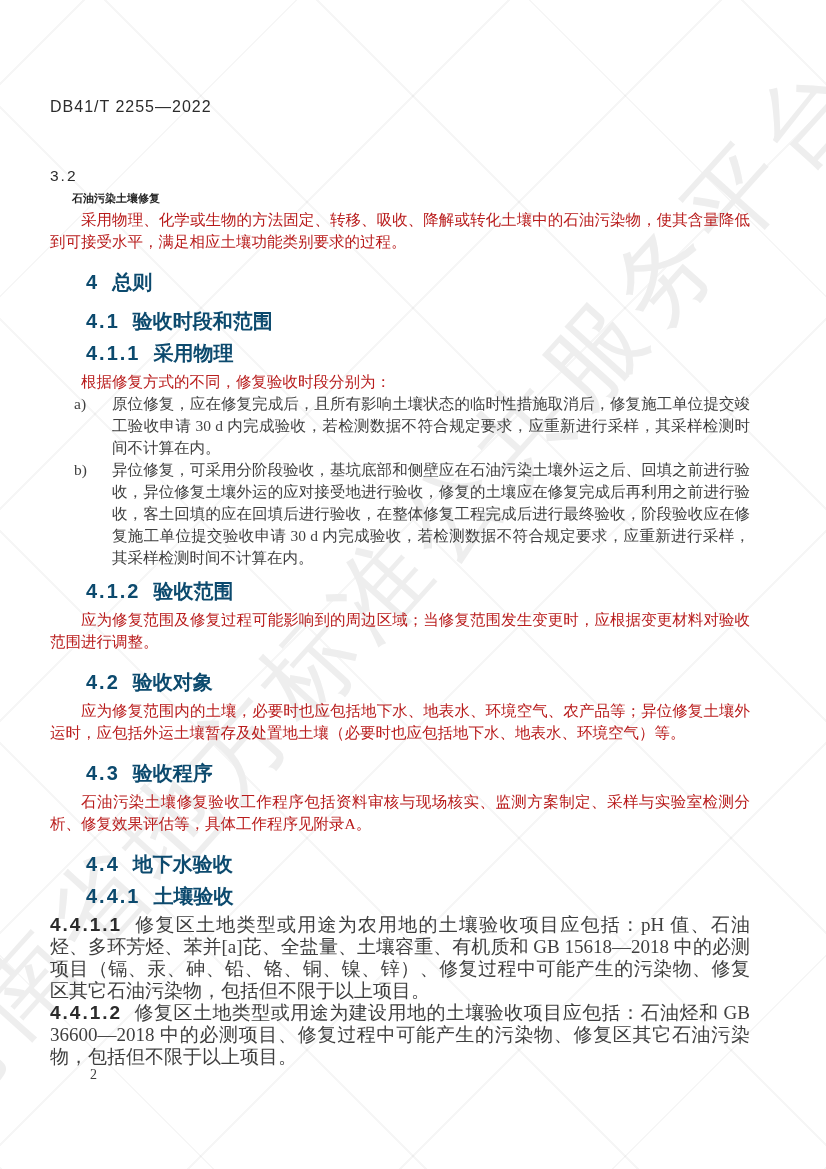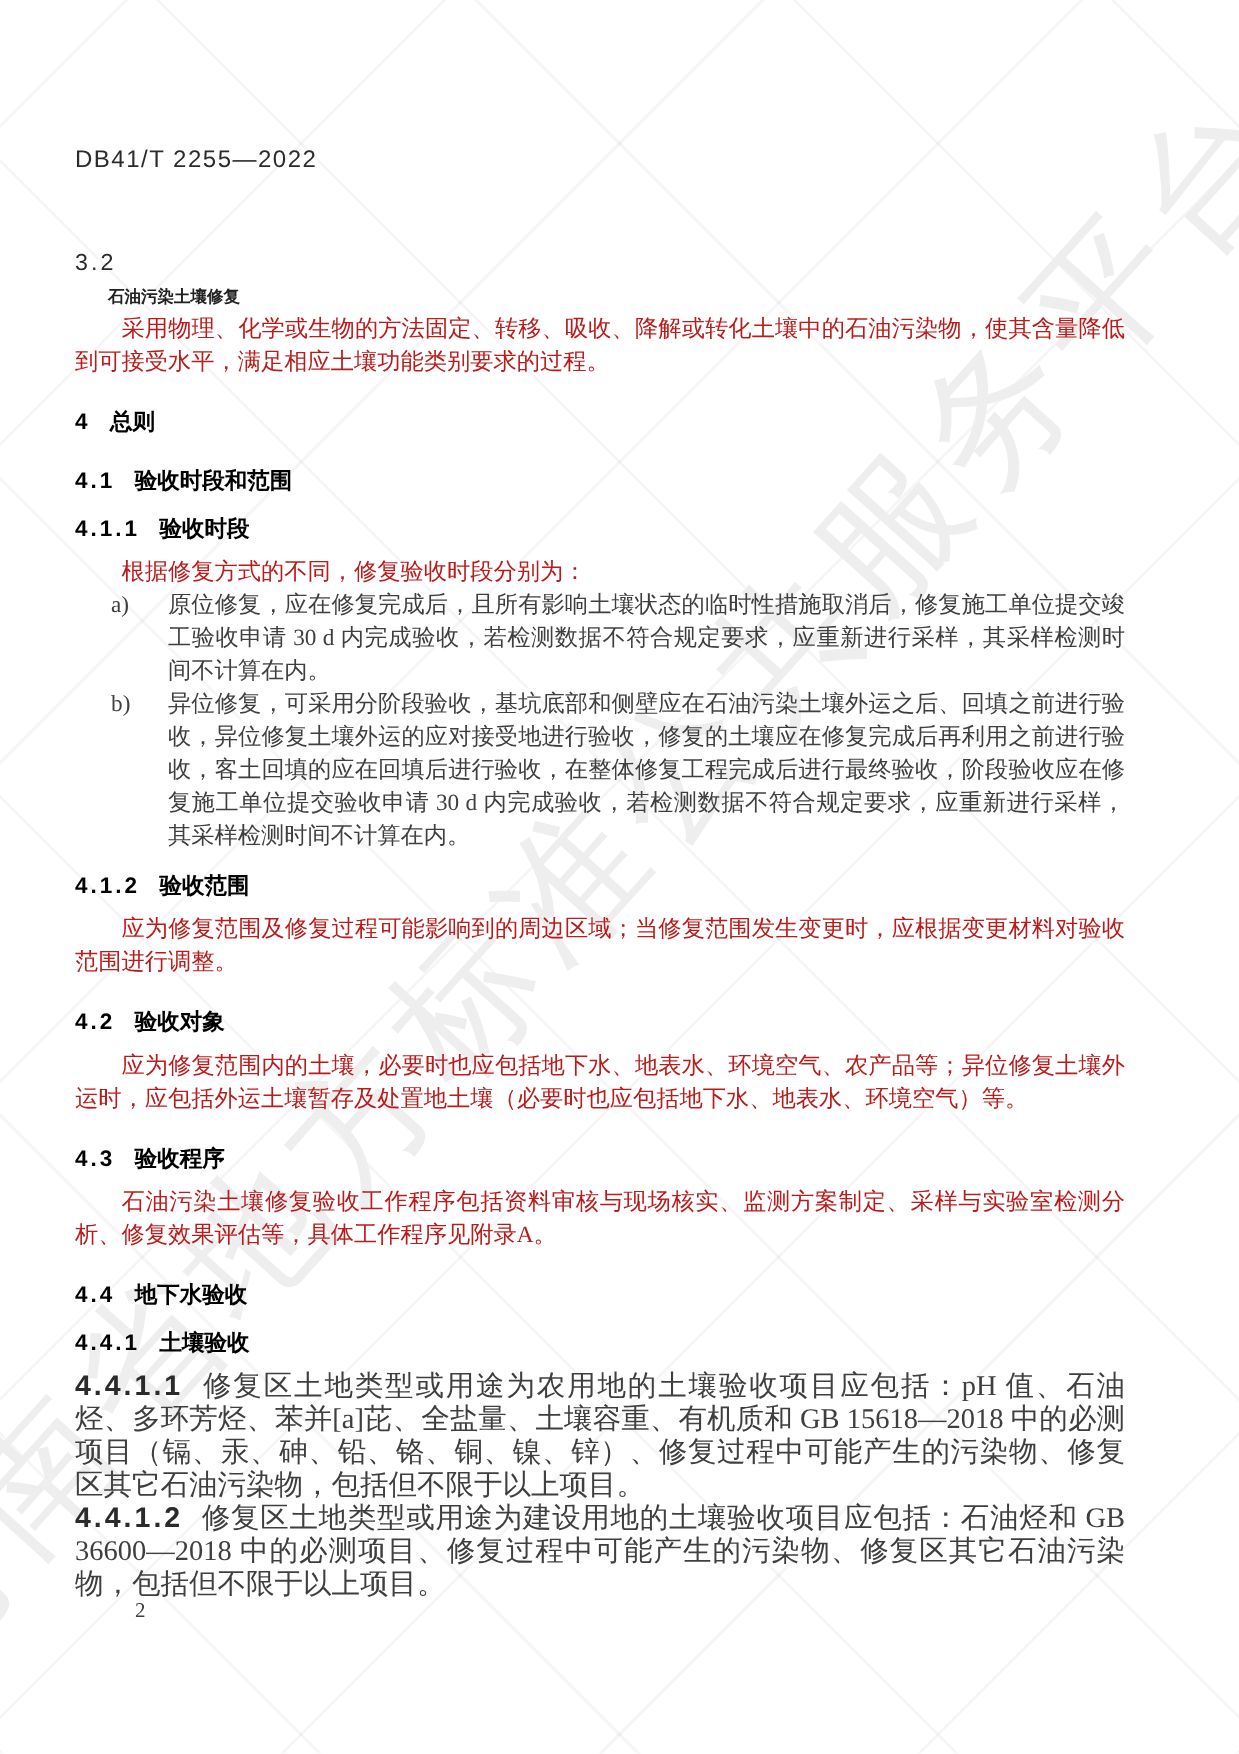--- a/index.html
+++ b/index.html
@@ -45,21 +45,21 @@
     font-size:15.5px; line-height:22px; font-weight:500;
     letter-spacing:2px; color:#2b2b2b;
   }
   .term-title {
     font-family:"Liberation Sans","DejaVu Sans",sans-serif;
     font-size:11px; line-height:22px; font-weight:bold;
     text-indent:2em; color:#222;
   }
   .h {
     font-family:"Liberation Sans","DejaVu Sans",sans-serif;
-    font-weight:bold; font-size:15px; line-height:20px; color:#000000;
+    font-weight:bold; font-size:20px; line-height:20px; color:#0c4a6e;margin-left:36px;
   }
   .h .hnum { letter-spacing:2px; margin-right:13px; }
   .h1, .h2 { margin-top:19px; margin-bottom:8px; }
   .h3      { margin-top:12px; margin-bottom:8px; }
   .li {
     display:flex; padding-left:24px;
     font-size:15.5px; line-height:22px; color:#3f3f3f;
   }
   .li-label { flex:none; width:38px; font-family:"Liberation Serif","DejaVu Serif",serif; }
   .li-text  { flex:1; text-align:justify; }
@@ -88,21 +88,21 @@
   <div class="doc-code">DB41/T 2255—2022</div>
 
   <p class="term-num">3.2</p>
   <p class="term-title">石油污染土壤修复</p>
   <p class="p">采用物理、化学或生物的方法固定、转移、吸收、降解或转化土壤中的石油污染物，使其含量降低到可接受水平，满足相应土壤功能类别要求的过程。</p>
 
   <h2 class="h h1"><span class="hnum">4</span><span>总则</span></h2>
 
   <h3 class="h h2"><span class="hnum">4.1</span><span>验收时段和范围</span></h3>
 
-  <h4 class="h h3"><span class="hnum">4.1.1</span><span>验收时段</span></h4>
+  <h4 class="h h3"><span class="hnum">4.1.1</span><span>采用物理</span></h4>
   <p class="p">根据修复方式的不同，修复验收时段分别为：</p>
   <div class="li">
     <span class="li-label">a)</span>
     <span class="li-text">原位修复，应在修复完成后，且所有影响土壤状态的临时性措施取消后，修复施工单位提交竣工验收申请 30 d 内完成验收，若检测数据不符合规定要求，应重新进行采样，其采样检测时间不计算在内。</span>
   </div>
   <div class="li">
     <span class="li-label">b)</span>
     <span class="li-text">异位修复，可采用分阶段验收，基坑底部和侧壁应在石油污染土壤外运之后、回填之前进行验收，异位修复土壤外运的应对接受地进行验收，修复的土壤应在修复完成后再利用之前进行验收，客土回填的应在回填后进行验收，在整体修复工程完成后进行最终验收，阶段验收应在修复施工单位提交验收申请 30 d 内完成验收，若检测数据不符合规定要求，应重新进行采样，其采样检测时间不计算在内。</span>
   </div>
 

